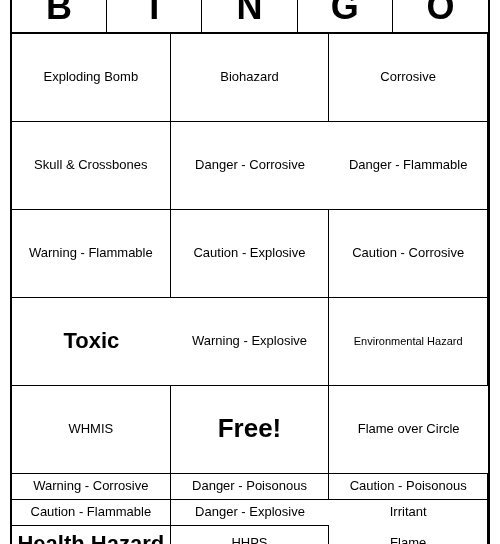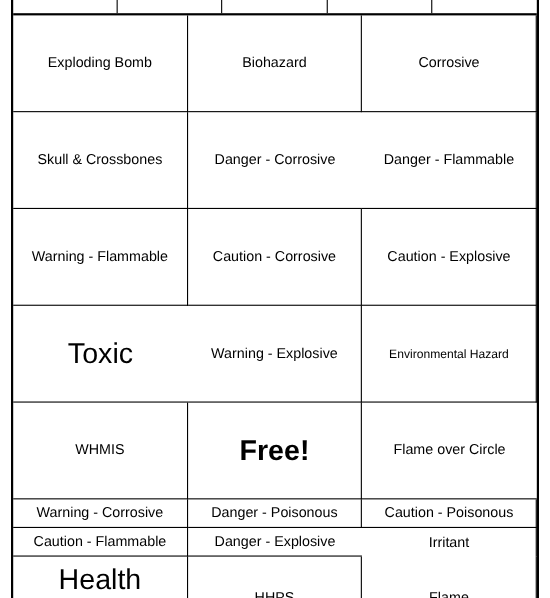--- a/index.html
+++ b/index.html
@@ -62,22 +62,22 @@
 
     .bingo-cell:nth-child(5n) {
       border-right: none;
     }
 
     .bingo-cell:nth-child(n+21) {
       border-bottom: none;
     }
 
     .bingo-cell.large-text {
-      font-size: 26px;
-      font-weight: normal;
+      font-size: 22px;
+      font-weight: bold;
     }
 
     .bingo-cell.free {
       font-size: 26px;
       font-weight: bold;
     }
 
     .bingo-cell.small-text {
       font-size: 11px;
     }
@@ -94,22 +94,22 @@
       <div class="bingo-header-cell">O</div>
     </div>
   <div class="bingo-grid">
   <div class="bingo-cell">Exploding Bomb</div>
       <div class="bingo-cell">Biohazard</div>
       <div class="bingo-cell">Corrosive</div>
       <div class="bingo-cell">Skull &amp; Crossbones</div>
       <div class="bingo-cell">Danger - Corrosive</div>
       <div class="bingo-cell">Danger - Flammable</div>
       <div class="bingo-cell">Warning - Flammable</div>
+      <div class="bingo-cell">Caution - Explosive</div>
       <div class="bingo-cell">Caution - Corrosive</div>
-      <div class="bingo-cell">Caution - Explosive</div>
       <div class="bingo-cell large-text">Toxic</div>
       <div class="bingo-cell">Warning - Explosive</div>
       <div class="bingo-cell small-text">Environmental Hazard</div>
       <div class="bingo-cell">WHMIS</div>
       <div class="bingo-cell free">Free!</div>
       <div class="bingo-cell">Flame over Circle</div>
       <div class="bingo-cell">Warning - Corrosive</div>
       <div class="bingo-cell">Danger - Poisonous</div>
       <div class="bingo-cell">Caution - Poisonous</div>
       <div class="bingo-cell">Caution - Flammable</div>

